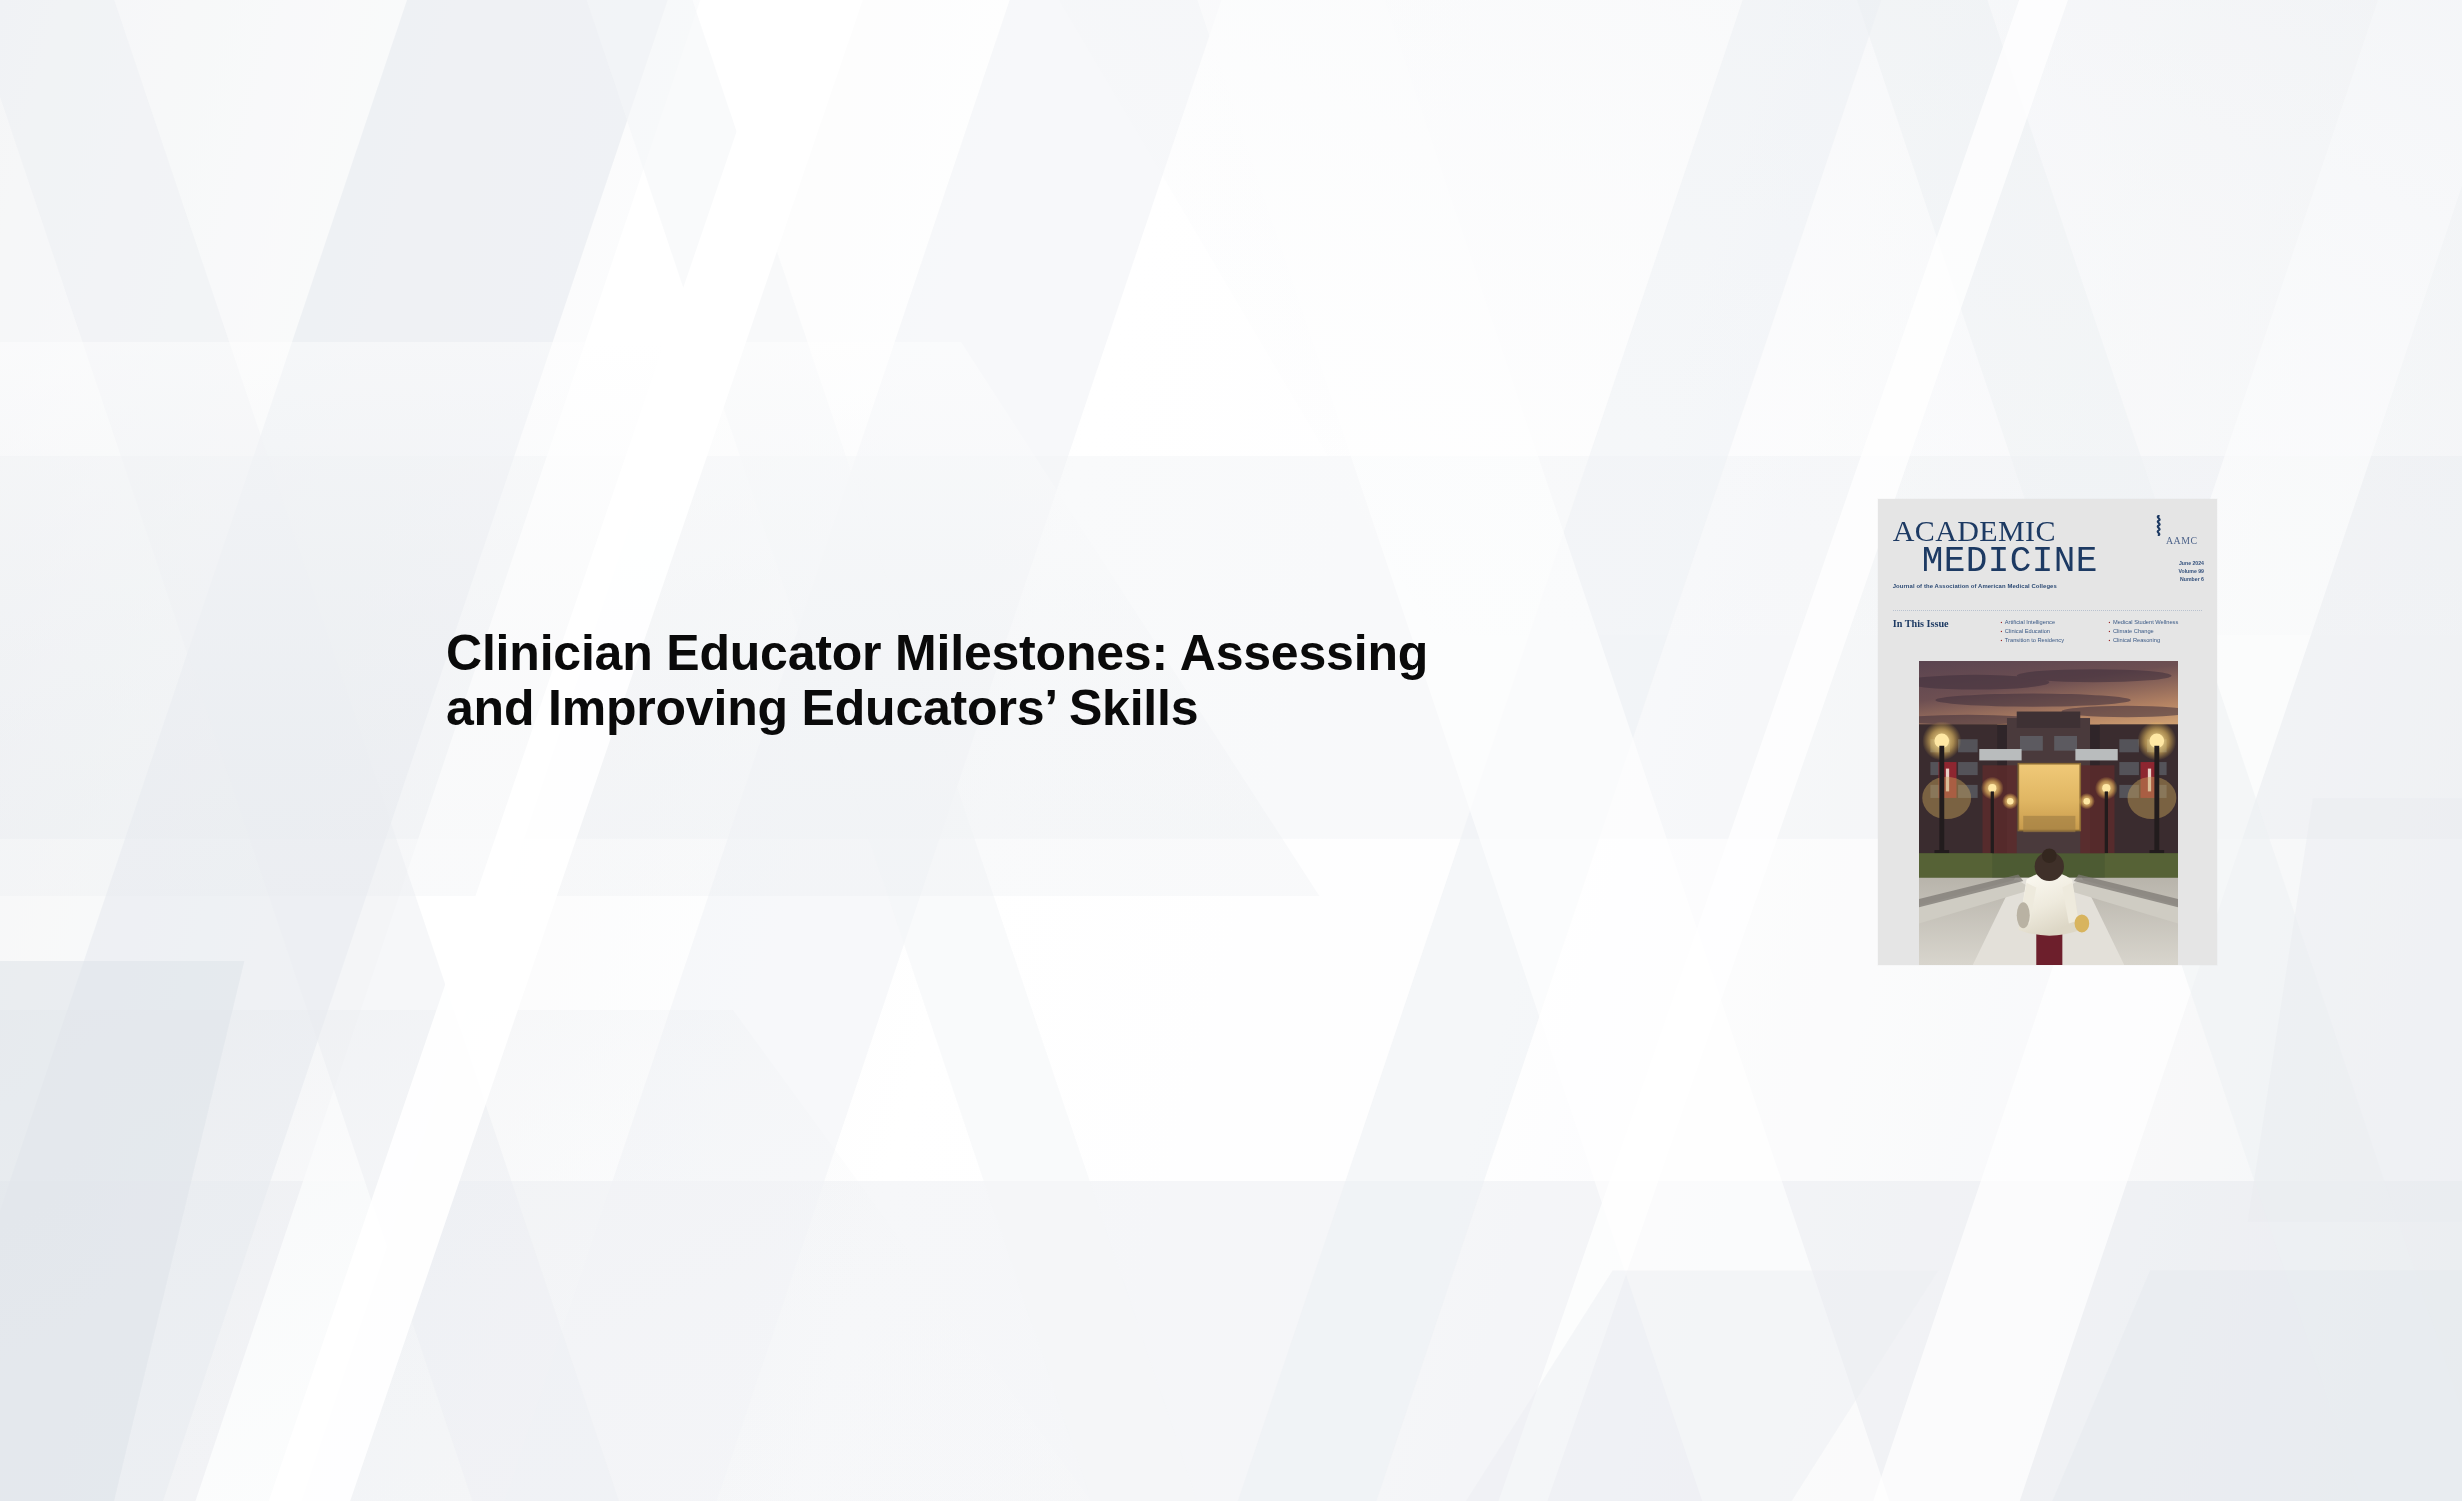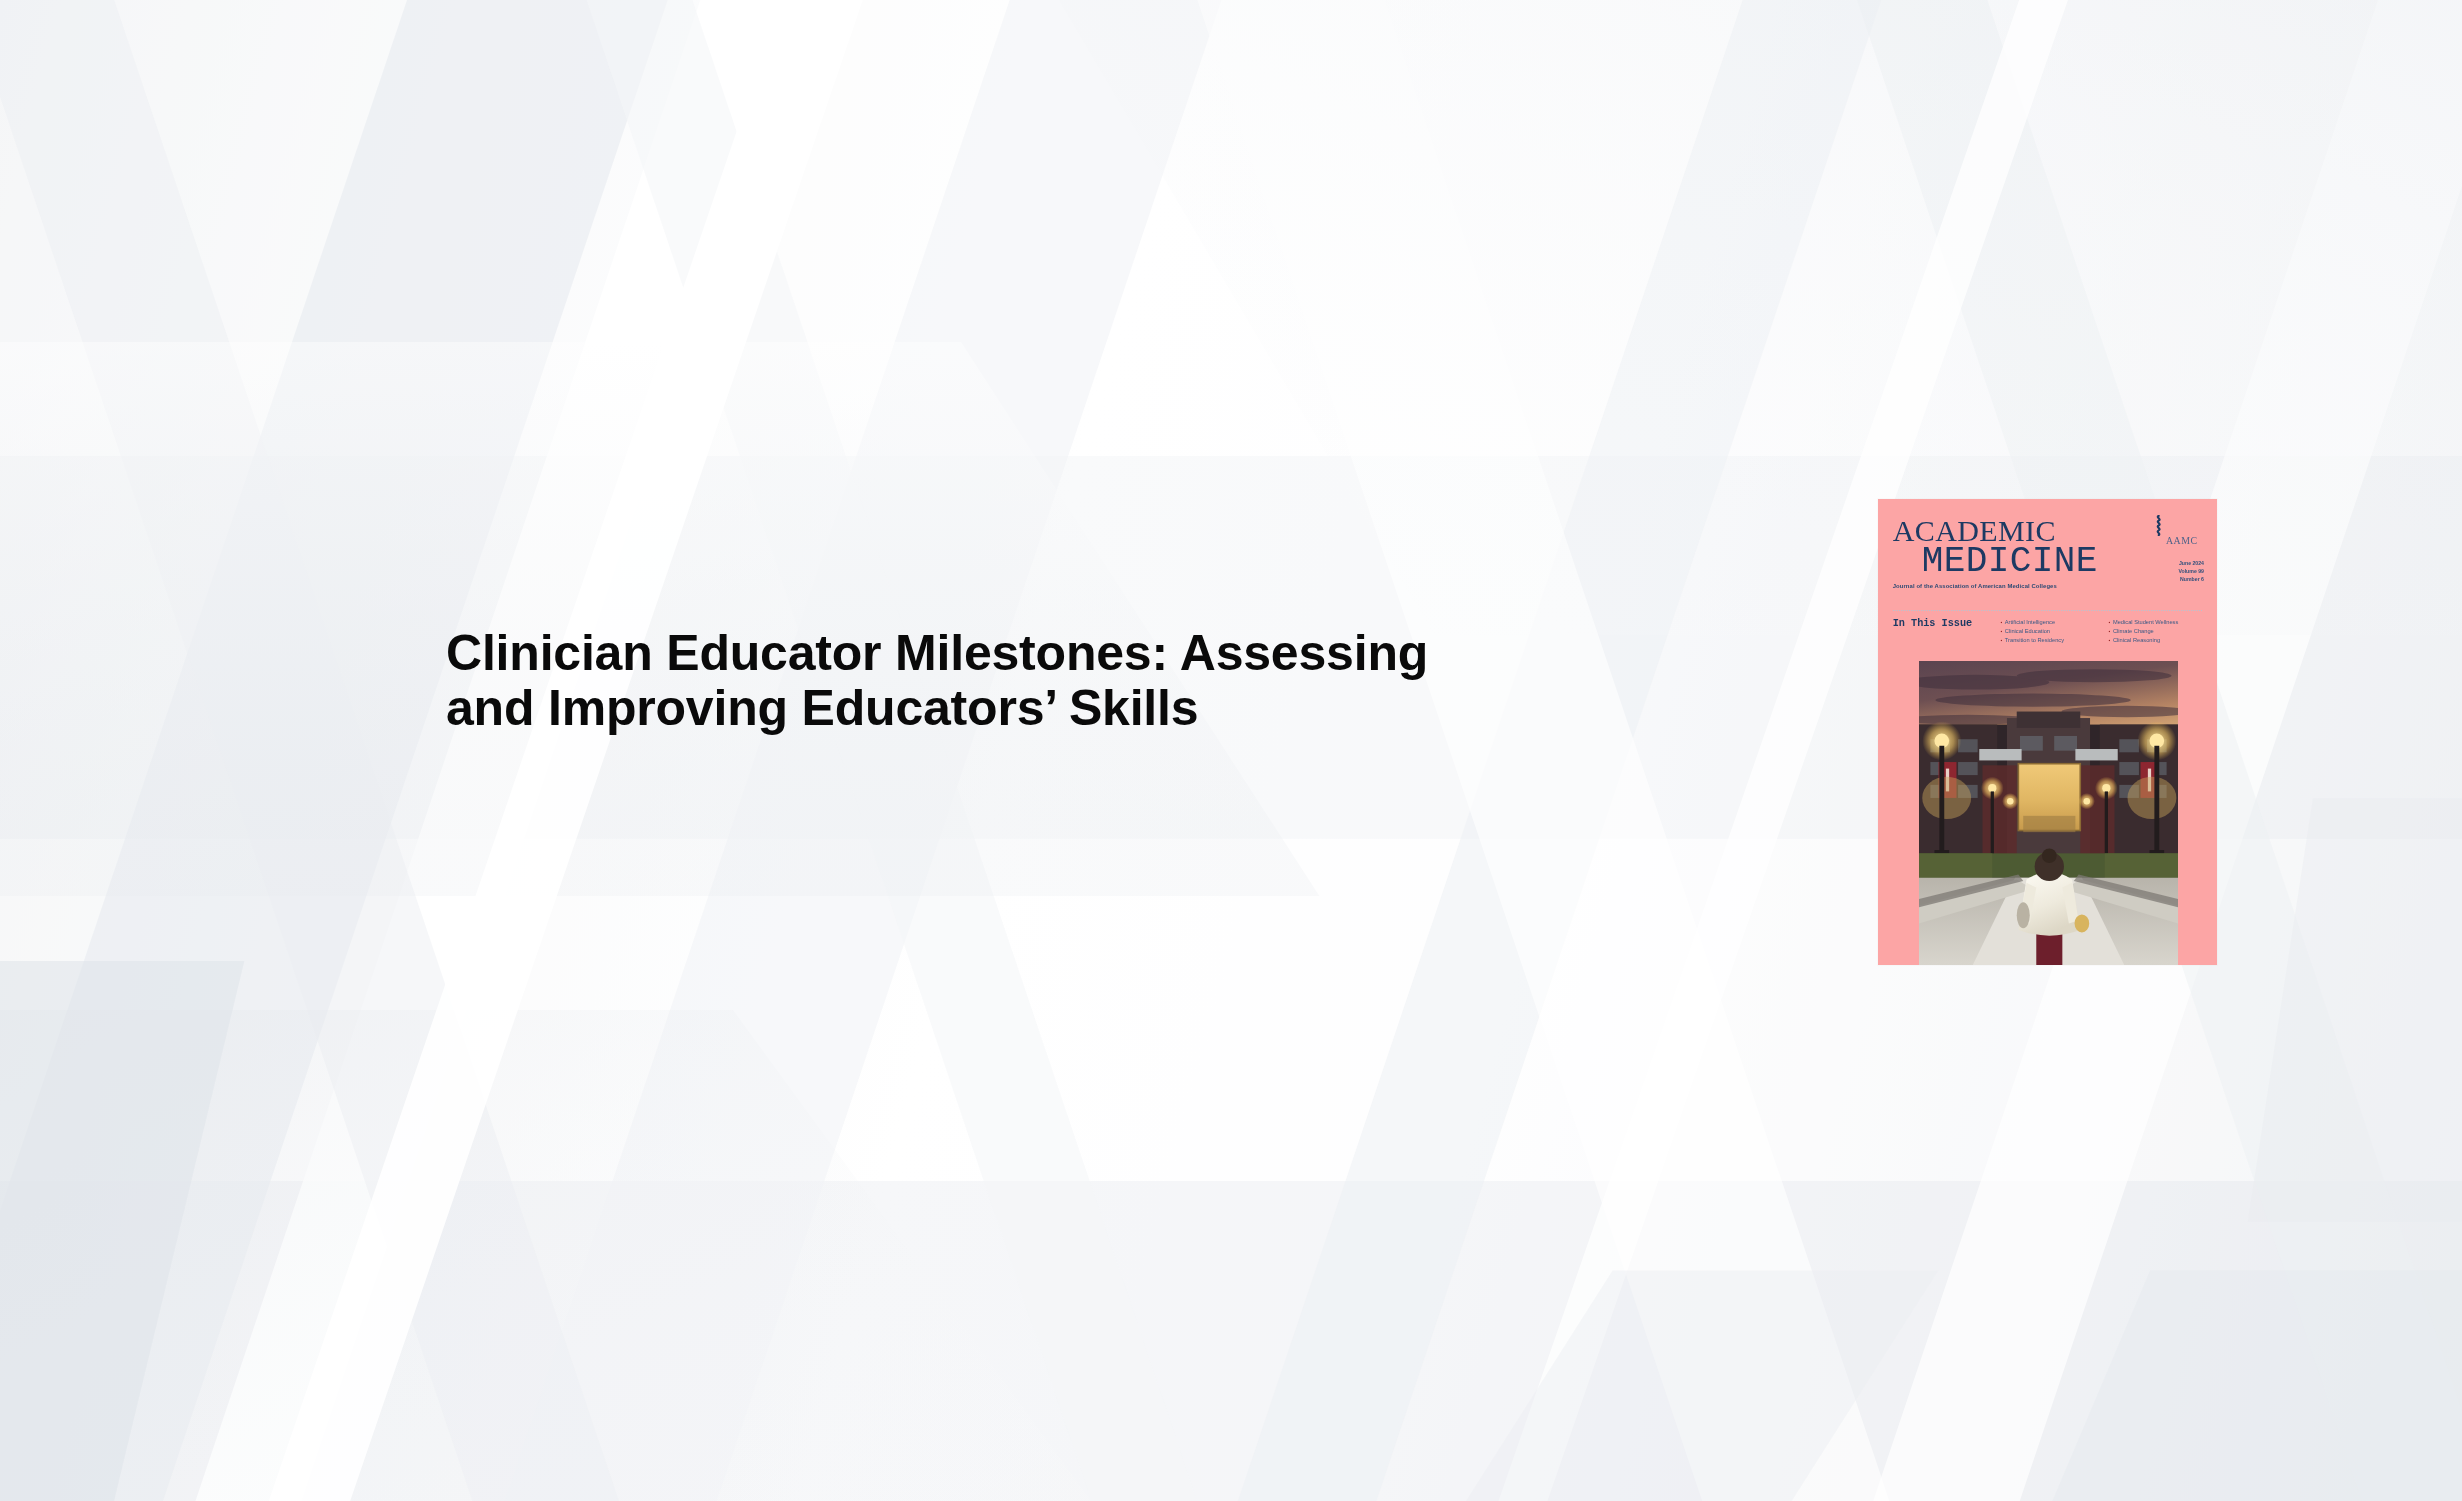--- a/index.html
+++ b/index.html
@@ -61,21 +61,21 @@
     letter-spacing: -0.1px;
   }
 
   
   #journal-cover {
     position: absolute;
     left: 1878px;
     top: 499px;
     width: 339px;
     height: 466px;
-    background: #fca5a5;
+    background: #e5e5e5;
     overflow: hidden;
     box-shadow: 0 0 0 0.8px rgba(0,0,0,0.02);
   }
   .cover-masthead {
     position: relative;
     padding: 18px 14.7px 0 14.7px;
     height: 104px;
     box-sizing: border-box;
   }
   .cover-title-1 {
@@ -139,21 +139,21 @@
     border-top: 0.8px dotted #b9c2cf;
   }
   .cover-itt {
     display: flex;
     align-items: flex-start;
     padding: 7.3px 11.4px 0 14.7px;
     height: 39px;
     box-sizing: border-box;
   }
   .itt-label {
-    font-family: Liberation Mono, monospace;
+    font-family: Liberation Serif, serif;
     font-size: 10.2px;
     font-weight: bold;
     color: #1d3a63;
     width: 108px;
     flex: none;
   }
   .itt-cols {
     display: flex;
     gap: 11.4px;
     flex: 1;

